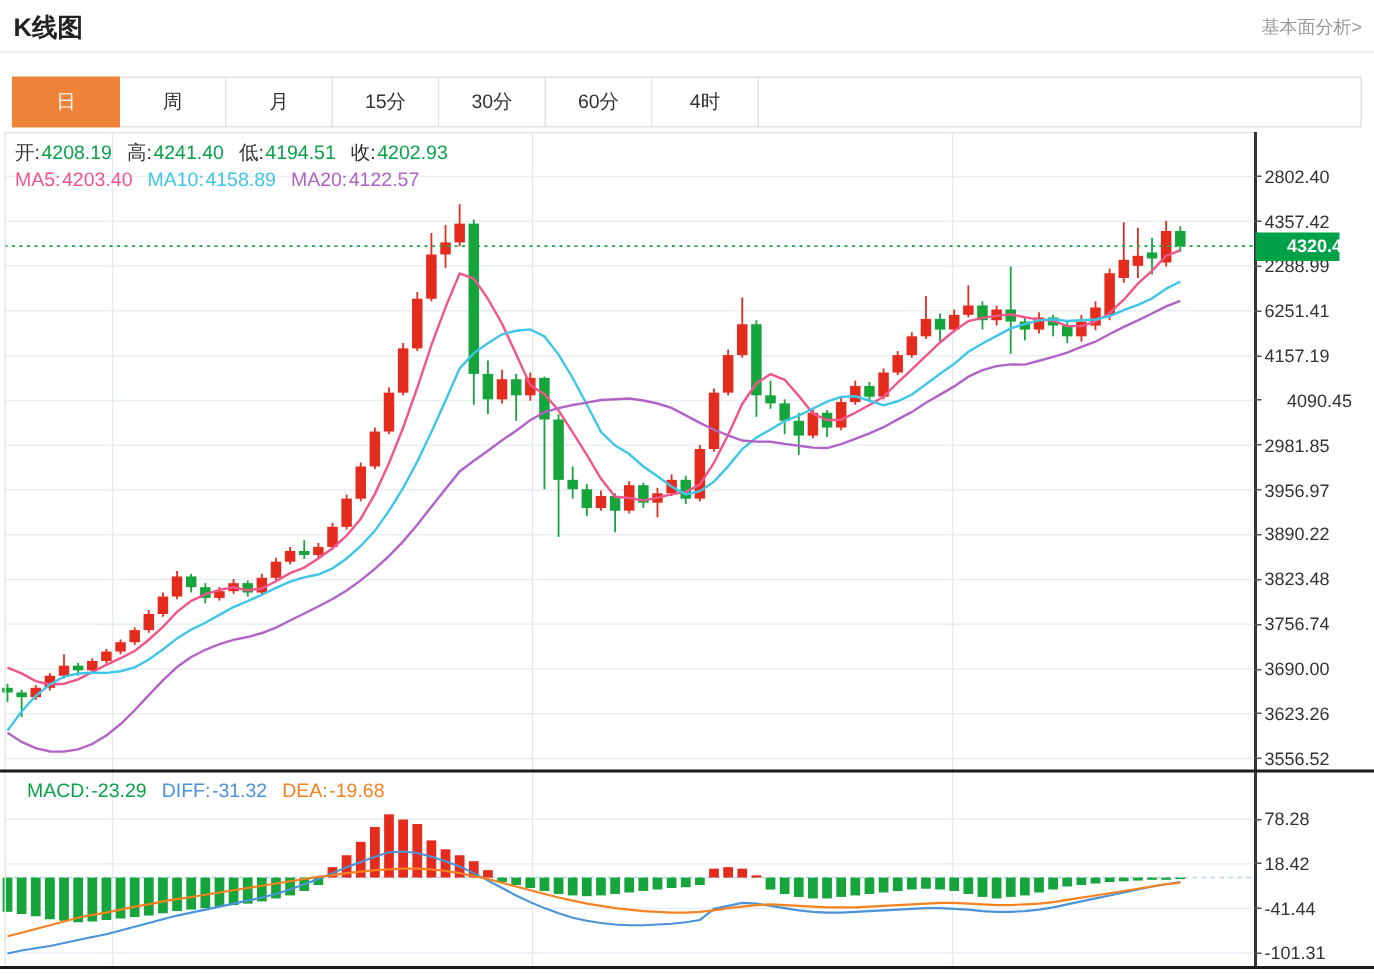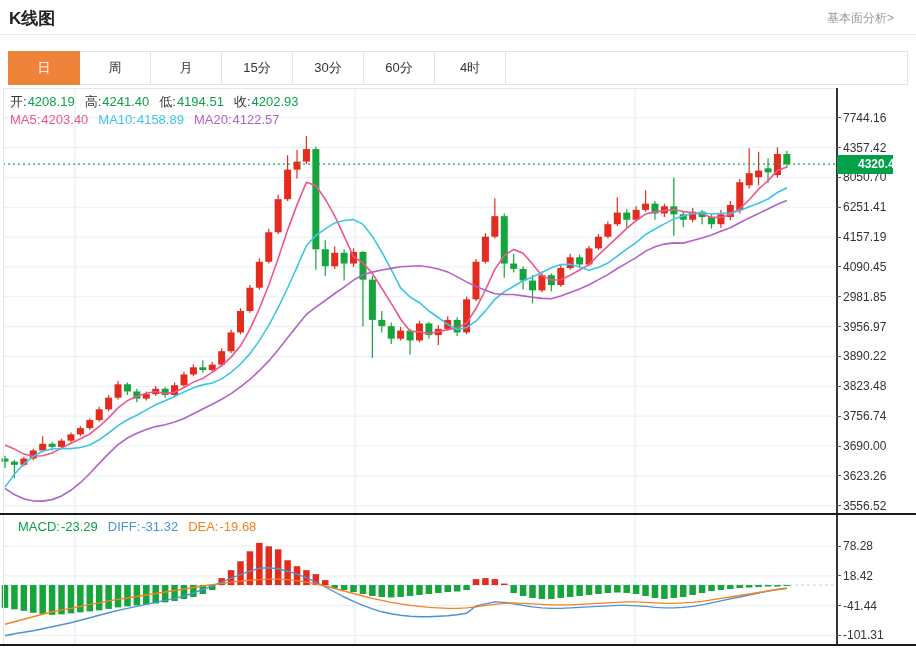--- a/index.html
+++ b/index.html
@@ -1,19 +1,19 @@
 <!DOCTYPE html>
 <html><head>
 <meta charset="utf-8">
 <style>
   html,body{margin:0;padding:0;background:#fff;}
   .app{position:relative;width:916px;height:649px;background:#fff;overflow:hidden;
        font-family:"Liberation Sans","DejaVu Sans",sans-serif;}
   .title{position:absolute;left:9px;top:7px;font-size:17px;font-weight:bold;color:#222;}
-  .analysis{position:absolute;right:22px;top:10px;font-size:12px;color:#999;text-decoration:none;cursor:pointer;}
+  .analysis{position:absolute;right:8px;top:10px;font-size:12px;color:#999;text-decoration:none;cursor:pointer;}
   .hr{position:absolute;left:0;top:34px;width:916px;height:1px;background:#e9e9e9;}
   .tabbar{position:absolute;left:8px;top:51px;width:900px;height:34px;display:flex;}
   .tab{width:70px;height:32px;line-height:32px;text-align:center;font-size:13px;color:#333;
        border:1px solid #e3e3e3;border-left:none;cursor:pointer;box-sizing:content-box;background:#fff;}
   .tab:first-child{border-left:1px solid #e3e3e3;}
   .tab.active{color:#fff;border:1px solid transparent;}
   .tab-filler{flex:1;border-top:1px solid #e3e3e3;border-bottom:1px solid #e3e3e3;border-right:1px solid #e3e3e3;}
   .chartwrap{position:absolute;left:0;top:88px;width:916px;height:561px;}
   svg{position:absolute;left:0;display:block;}
   .ovl{position:absolute;font-size:13px;white-space:nowrap;z-index:5;}
@@ -333,31 +333,31 @@
         <polyline points="5.0,121.7 14.4,119.7 23.8,118.2 33.3,116.7 42.7,114.7 52.1,112.7 61.5,110.7 70.9,108.8 80.4,106.3 89.8,103.8 99.2,101.3 108.6,98.8 118.0,96.4 127.5,94.4 136.9,92.4 146.3,90.4 155.7,88.4 165.1,86.4 174.6,84.4 184.0,82.0 193.4,79.0 202.8,75.5 212.2,72.0 221.7,68.1 231.1,64.1 240.5,60.6 249.9,57.2 259.3,54.2 268.8,53.7 278.2,54.7 287.6,57.2 297.0,60.1 306.4,63.6 315.9,68.1 325.3,73.0 334.7,78.0 344.1,83.0 353.5,87.4 363.0,91.4 372.4,94.9 381.8,97.8 391.2,99.8 400.6,101.3 410.1,102.3 419.5,102.8 428.9,102.8 438.3,102.3 447.7,101.8 457.2,100.8 466.6,99.3 476.0,91.9 485.4,89.9 494.8,87.9 504.3,88.4 513.7,89.9 523.1,91.4 532.5,92.9 541.9,93.9 551.4,94.4 560.8,94.4 570.2,93.9 579.6,93.4 589.0,92.9 598.5,92.4 607.9,91.9 617.3,91.4 626.7,91.4 636.1,91.9 645.6,92.4 655.0,93.4 664.4,93.9 673.8,93.9 683.2,93.4 692.7,92.4 702.1,90.9 711.5,88.9 720.9,86.9 730.3,84.9 739.8,83.0 749.2,81.0 758.6,79.0 768.0,77.0 777.4,75.5 786.9,74.0" fill="none" stroke="#4a93d9" stroke-width="1.4"></polyline>
         <polyline points="5.0,110.2 14.4,107.8 23.8,105.3 33.3,102.8 42.7,100.3 52.1,97.8 61.5,95.9 70.9,94.4 80.4,92.4 89.8,90.4 99.2,88.9 108.6,86.9 118.0,85.4 127.5,84.0 136.9,82.5 146.3,81.0 155.7,79.5 165.1,78.0 174.6,76.5 184.0,75.0 193.4,73.5 202.8,72.0 212.2,70.6 221.7,69.6 231.1,68.1 240.5,67.1 249.9,66.1 259.3,65.6 268.8,65.1 278.2,65.1 287.6,65.6 297.0,66.6 306.4,68.1 315.9,70.1 325.3,72.0 334.7,74.5 344.1,77.0 353.5,79.5 363.0,82.0 372.4,84.4 381.8,86.4 391.2,88.4 400.6,89.9 410.1,91.4 419.5,92.4 428.9,93.4 438.3,93.9 447.7,94.4 457.2,94.4 466.6,93.9 476.0,92.9 485.4,91.4 494.8,90.4 504.3,89.4 513.7,88.9 523.1,89.4 532.5,89.9 541.9,90.4 551.4,90.9 560.8,90.9 570.2,90.9 579.6,90.4 589.0,89.9 598.5,89.4 607.9,88.9 617.3,88.4 626.7,87.9 636.1,87.9 645.6,88.4 655.0,88.9 664.4,89.4 673.8,89.4 683.2,88.9 692.7,88.4 702.1,87.4 711.5,85.9 720.9,84.4 730.3,83.0 739.8,81.5 749.2,80.0 758.6,78.5 768.0,77.0 777.4,75.5 786.9,74.5" fill="none" stroke="#f5821f" stroke-width="1.4"></polyline>
       </svg>
 
     <div class="ovl" id="ohlc-row" style="left:10px;top:5px;"><span><span class="lbl" style="color: rgb(51, 51, 51);">开:</span><span style="color: rgb(11, 162, 74); margin-right: 0px;">4208.19</span></span><span><span class="lbl" style="color: rgb(51, 51, 51);">高:</span><span style="color: rgb(11, 162, 74); margin-right: 0px;">4241.40</span></span><span><span class="lbl" style="color: rgb(51, 51, 51);">低:</span><span style="color: rgb(11, 162, 74); margin-right: 0px;">4194.51</span></span><span><span class="lbl" style="color: rgb(51, 51, 51);">收:</span><span style="color: rgb(11, 162, 74); margin-right: 0px;">4202.93</span></span></div>
     <div class="ovl" id="ma-row" style="left:10px;top:24px;"><span><span class="lbl" style="color: rgb(240, 86, 140);">MA5:</span><span style="color: rgb(240, 86, 140); margin-right: 0px;">4203.40</span></span><span><span class="lbl" style="color: rgb(62, 198, 232);">MA10:</span><span style="color: rgb(62, 198, 232); margin-right: 0px;">4158.89</span></span><span><span class="lbl" style="color: rgb(177, 99, 200);">MA20:</span><span style="color: rgb(177, 99, 200); margin-right: 0px;">4122.57</span></span></div>
     <div class="ovl" id="macd-row" style="left:18px;top:431px;font-size:13px;"><span><span class="lbl" style="color: rgb(11, 162, 74);">MACD:</span><span style="color: rgb(11, 162, 74); margin-right: 0px;">-23.29</span></span><span><span class="lbl" style="color: rgb(74, 147, 217);">DIFF:</span><span style="color: rgb(74, 147, 217); margin-right: 0px;">-31.32</span></span><span><span class="lbl" style="color: rgb(245, 130, 31);">DEA:</span><span style="color: rgb(245, 130, 31); margin-right: 0px;">-19.68</span></span></div>
 
     <div id="yaxis">
         <div class="dash" style="top: 29.2px;"></div>
-        <div class="tick" style="top: 22.7px;">7744.16</div>
+        <div class="tick" style="top: 22.7px;">2802.40</div>
         <div class="dash" style="top: 59.046px;"></div>
         <div class="tick" style="top: 52.546px;">4357.42</div>
         <div class="dash" style="top: 88.892px;"></div>
-        <div class="tick" style="top: 82.392px;">8050.70</div>
+        <div class="tick" style="top: 82.392px;">2288.99</div>
         <div class="dash" style="top: 118.738px;"></div>
         <div class="tick" style="top: 112.238px;">6251.41</div>
         <div class="dash" style="top: 148.584px;"></div>
         <div class="tick" style="top: 142.084px;">4157.19</div>
         <div class="dash" style="top: 178.43px;"></div>
-        <div class="tick" style="top: 171.93px;">4090.45</div>
+        <div class="tick" style="top: 171.93px; margin-left: 15px;">4090.45</div>
         <div class="dash" style="top: 208.276px;"></div>
         <div class="tick" style="top: 201.776px;">2981.85</div>
         <div class="dash" style="top: 238.122px;"></div>
         <div class="tick" style="top: 231.622px;">3956.97</div>
         <div class="dash" style="top: 267.968px;"></div>
         <div class="tick" style="top: 261.468px; text-align: center;">3890.22</div>
         <div class="dash" style="top: 297.814px;"></div>
         <div class="tick" style="top: 291.314px;">3823.48</div>
         <div class="dash" style="top: 327.66px;"></div>
         <div class="tick" style="top: 321.16px;">3756.74</div>

